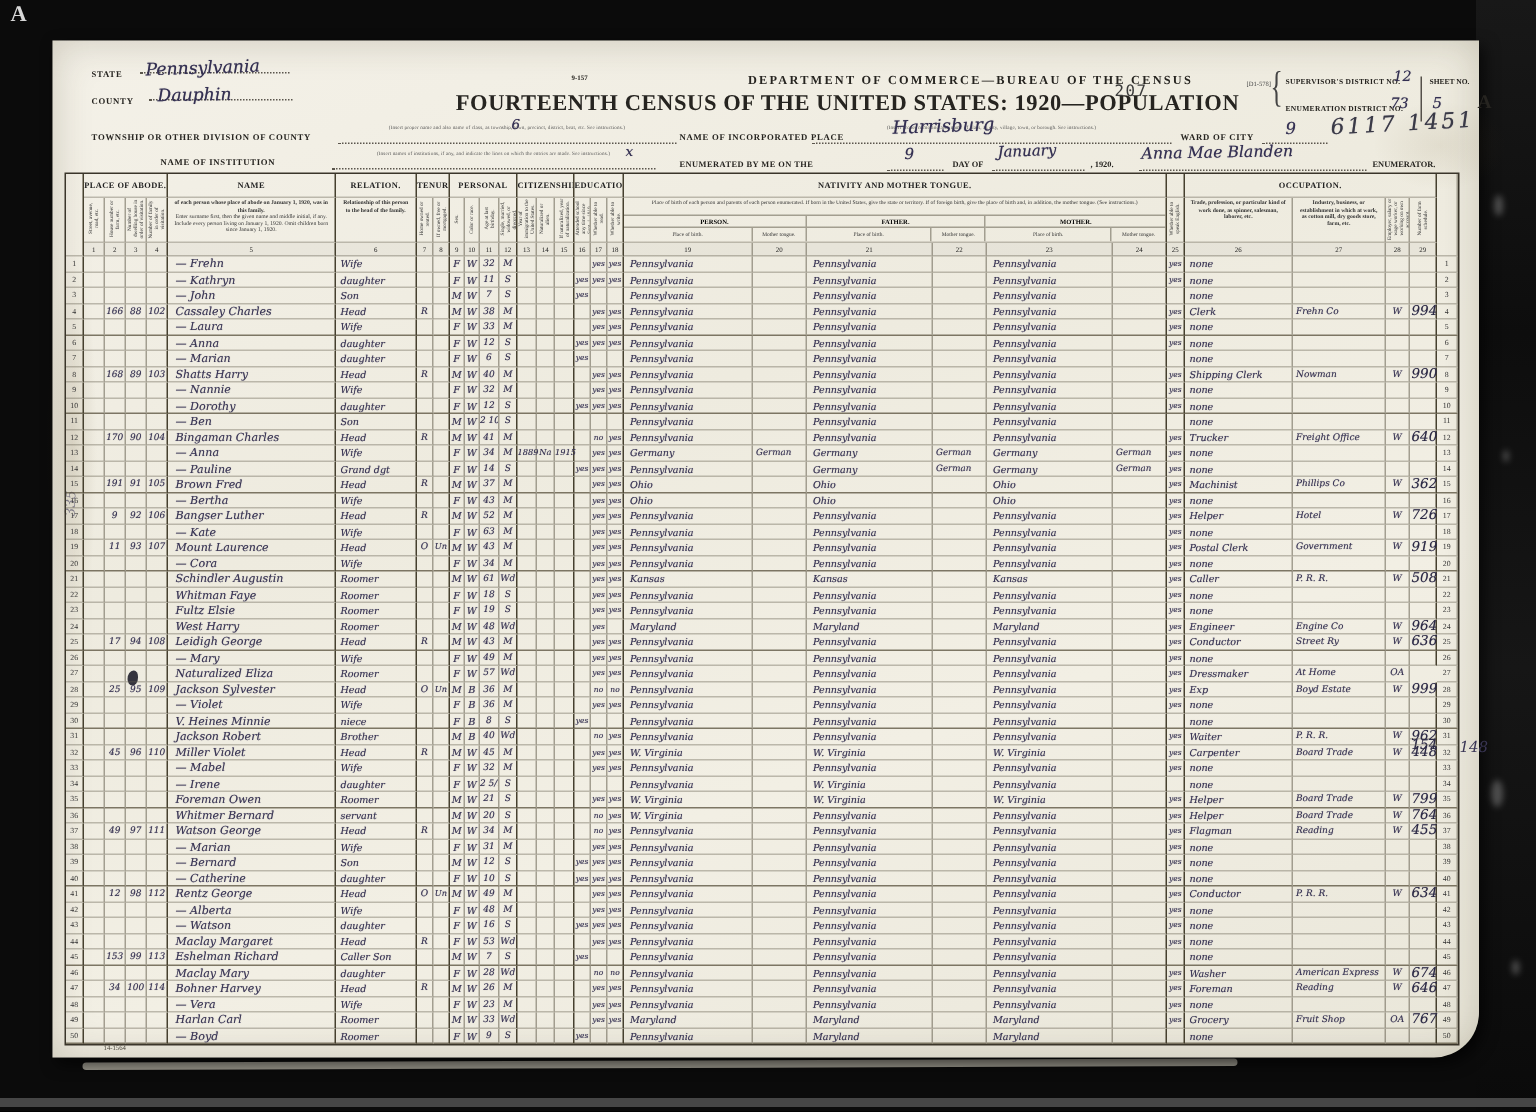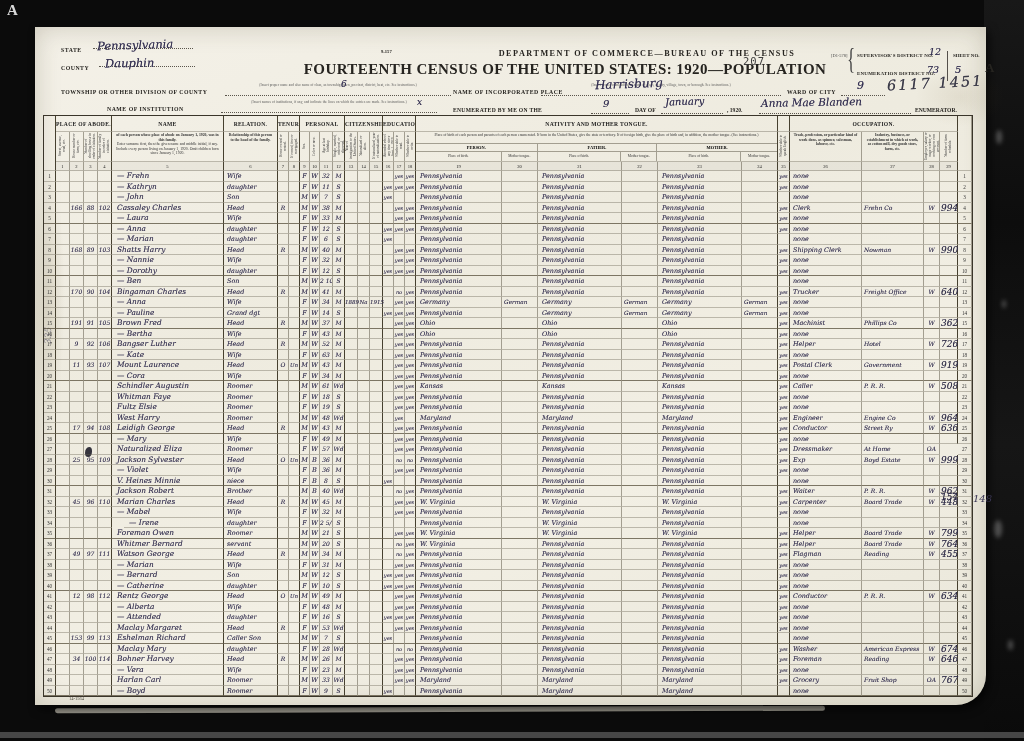--- a/index.html
+++ b/index.html
@@ -1234,21 +1234,21 @@
         <div class="cell hw occ nw ov" style="grid-area: 34 / 27 / span 1 / span 1;">Waiter</div>
         <div class="cell hw ind nw ov" style="grid-area: 34 / 28 / span 1 / span 1;">P. R. R.</div>
         <div class="cell hw s6 ctr" style="grid-area: 34 / 29 / span 1 / span 1;">W</div>
         <div class="cell hw farm nw ov hb" style="grid-area: 34 / 30 / span 1 / span 1;">962</div>
         <div class="cell num" style="grid-area: 34 / 31 / span 1 / span 1;">31</div>
         <div class="cell num hbl" style="grid-area: 35 / 1 / span 1 / span 1;">32</div>
         <div class="cell hw s6 ctr" style="grid-area: 35 / 2 / span 1 / span 1;"></div>
         <div class="cell hw s6 ctr nw" style="grid-area: 35 / 3 / span 1 / span 1;">45</div>
         <div class="cell hw s6 ctr nw" style="grid-area: 35 / 4 / span 1 / span 1;">96</div>
         <div class="cell hw s6 ctr nw hb" style="grid-area: 35 / 5 / span 1 / span 1;">110</div>
-        <div class="cell hw name hb" style="grid-area: 35 / 6 / span 1 / span 1;">Marian Charles</div>
+        <div class="cell hw name hb" style="grid-area: 35 / 6 / span 1 / span 1;">Miller Violet</div>
         <div class="cell hw rel hb" style="grid-area: 35 / 7 / span 1 / span 1;">Head</div>
         <div class="cell hw s6 ctr" style="grid-area: 35 / 8 / span 1 / span 1;">R</div>
         <div class="cell hw s55 ctr hb" style="grid-area: 35 / 9 / span 1 / span 1;"></div>
         <div class="cell hw s65 ctr" style="grid-area: 35 / 10 / span 1 / span 1;">M</div>
         <div class="cell hw s65 ctr" style="grid-area: 35 / 11 / span 1 / span 1;">W</div>
         <div class="cell hw s6 ctr nw" style="grid-area: 35 / 12 / span 1 / span 1;">45</div>
         <div class="cell hw s6 ctr hb" style="grid-area: 35 / 13 / span 1 / span 1;">M</div>
         <div class="cell hw s55 ctr nw ov" style="grid-area: 35 / 14 / span 1 / span 1;"></div>
         <div class="cell hw s55 ctr" style="grid-area: 35 / 15 / span 1 / span 1;"></div>
         <div class="cell hw s55 ctr nw ov hb" style="grid-area: 35 / 16 / span 1 / span 1;"></div>
@@ -1296,21 +1296,21 @@
         <div class="cell hw occ nw ov" style="grid-area: 36 / 27 / span 1 / span 1;">none</div>
         <div class="cell hw ind nw ov" style="grid-area: 36 / 28 / span 1 / span 1;"></div>
         <div class="cell hw s6 ctr" style="grid-area: 36 / 29 / span 1 / span 1;"></div>
         <div class="cell hw farm nw ov hb" style="grid-area: 36 / 30 / span 1 / span 1;"></div>
         <div class="cell num" style="grid-area: 36 / 31 / span 1 / span 1;">33</div>
         <div class="cell num hbl" style="grid-area: 37 / 1 / span 1 / span 1;">34</div>
         <div class="cell hw s6 ctr" style="grid-area: 37 / 2 / span 1 / span 1;"></div>
         <div class="cell hw s6 ctr nw" style="grid-area: 37 / 3 / span 1 / span 1;"></div>
         <div class="cell hw s6 ctr nw" style="grid-area: 37 / 4 / span 1 / span 1;"></div>
         <div class="cell hw s6 ctr nw hb" style="grid-area: 37 / 5 / span 1 / span 1;"></div>
-        <div class="cell hw name hb" style="grid-area: 37 / 6 / span 1 / span 1; margin-left: 12px;">— Irene</div>
+        <div class="cell hw name hb" style="grid-area: 37 / 6 / span 1 / span 1;">— Irene</div>
         <div class="cell hw rel hb" style="grid-area: 37 / 7 / span 1 / span 1;">daughter</div>
         <div class="cell hw s6 ctr" style="grid-area: 37 / 8 / span 1 / span 1;"></div>
         <div class="cell hw s55 ctr hb" style="grid-area: 37 / 9 / span 1 / span 1;"></div>
         <div class="cell hw s65 ctr" style="grid-area: 37 / 10 / span 1 / span 1;">F</div>
         <div class="cell hw s65 ctr" style="grid-area: 37 / 11 / span 1 / span 1;">W</div>
         <div class="cell hw s6 ctr nw" style="grid-area: 37 / 12 / span 1 / span 1;">2 5/12</div>
         <div class="cell hw s6 ctr hb" style="grid-area: 37 / 13 / span 1 / span 1;">S</div>
         <div class="cell hw s55 ctr nw ov" style="grid-area: 37 / 14 / span 1 / span 1;"></div>
         <div class="cell hw s55 ctr" style="grid-area: 37 / 15 / span 1 / span 1;"></div>
         <div class="cell hw s55 ctr nw ov hb" style="grid-area: 37 / 16 / span 1 / span 1;"></div>
@@ -1575,21 +1575,21 @@
         <div class="cell hw occ nw ov" style="grid-area: 45 / 27 / span 1 / span 1;">none</div>
         <div class="cell hw ind nw ov" style="grid-area: 45 / 28 / span 1 / span 1;"></div>
         <div class="cell hw s6 ctr" style="grid-area: 45 / 29 / span 1 / span 1;"></div>
         <div class="cell hw farm nw ov hb" style="grid-area: 45 / 30 / span 1 / span 1;"></div>
         <div class="cell num" style="grid-area: 45 / 31 / span 1 / span 1;">42</div>
         <div class="cell num hbl" style="grid-area: 46 / 1 / span 1 / span 1;">43</div>
         <div class="cell hw s6 ctr" style="grid-area: 46 / 2 / span 1 / span 1;"></div>
         <div class="cell hw s6 ctr nw" style="grid-area: 46 / 3 / span 1 / span 1;"></div>
         <div class="cell hw s6 ctr nw" style="grid-area: 46 / 4 / span 1 / span 1;"></div>
         <div class="cell hw s6 ctr nw hb" style="grid-area: 46 / 5 / span 1 / span 1;"></div>
-        <div class="cell hw name hb" style="grid-area: 46 / 6 / span 1 / span 1;">— Attended</div>
+        <div class="cell hw name hb" style="grid-area: 46 / 6 / span 1 / span 1;">— Watson</div>
         <div class="cell hw rel hb" style="grid-area: 46 / 7 / span 1 / span 1;">daughter</div>
         <div class="cell hw s6 ctr" style="grid-area: 46 / 8 / span 1 / span 1;"></div>
         <div class="cell hw s55 ctr hb" style="grid-area: 46 / 9 / span 1 / span 1;"></div>
         <div class="cell hw s65 ctr" style="grid-area: 46 / 10 / span 1 / span 1;">F</div>
         <div class="cell hw s65 ctr" style="grid-area: 46 / 11 / span 1 / span 1;">W</div>
         <div class="cell hw s6 ctr nw" style="grid-area: 46 / 12 / span 1 / span 1;">16</div>
         <div class="cell hw s6 ctr hb" style="grid-area: 46 / 13 / span 1 / span 1;">S</div>
         <div class="cell hw s55 ctr nw ov" style="grid-area: 46 / 14 / span 1 / span 1;"></div>
         <div class="cell hw s55 ctr" style="grid-area: 46 / 15 / span 1 / span 1;"></div>
         <div class="cell hw s55 ctr nw ov hb" style="grid-area: 46 / 16 / span 1 / span 1;"></div>

